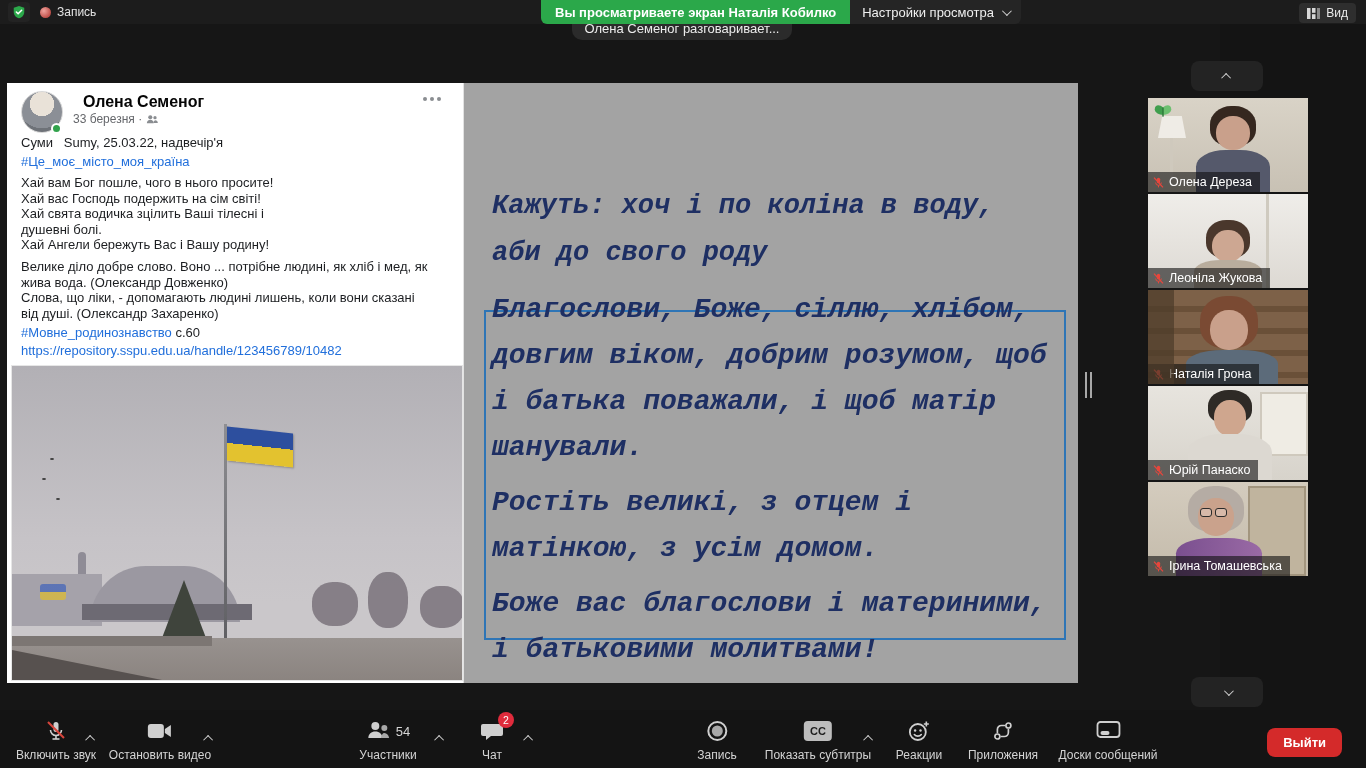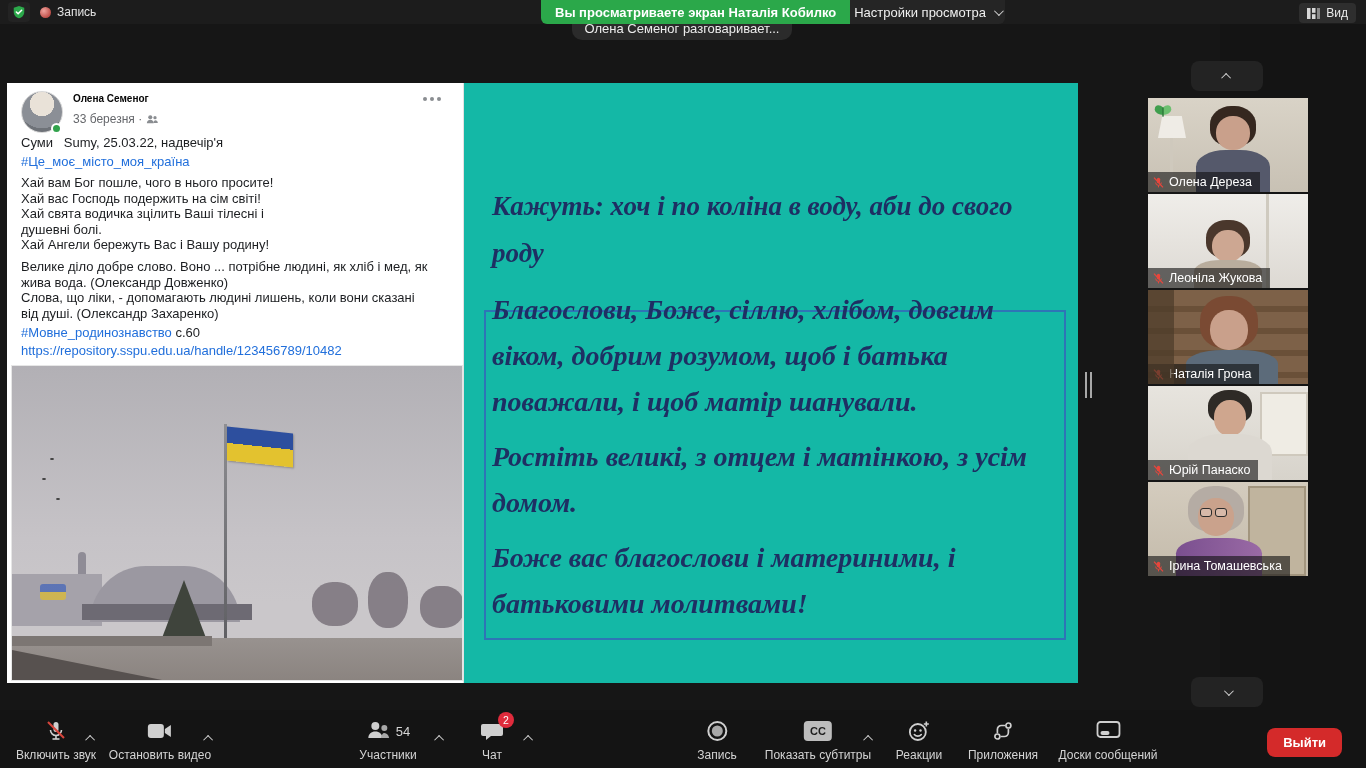--- a/index.html
+++ b/index.html
@@ -9,35 +9,35 @@
 
   
   .topbar { position:absolute; top:0; left:0; width:1366px; height:24px; background:#1c1c1c; z-index:5; }
   .topbar-left { position:absolute; left:8px; top:2px; display:flex; align-items:center; gap:10px; }
   .shield { width:22px; height:20px; display:flex; align-items:center; justify-content:center; background:#232323; border-radius:4px; }
   .rec { display:flex; align-items:center; gap:6px; color:#e4e4e4; font-size:12px; }
   .rec-dot { width:11px; height:11px; border-radius:50%; background:radial-gradient(circle at 35% 35%, #f0a49e, #c0504a 70%); }
   .speaking-toast { position:absolute; left:572px; top:0; width:220px; height:40px; background:#2b2b2b; border-radius:0 0 10px 10px; display:flex; align-items:flex-end; justify-content:center; padding-bottom:4px; color:#ececec; font-size:13px; z-index:4; white-space:nowrap; overflow:hidden; }
   .banner-wrap { position:absolute; left:541px; top:0; height:24px; display:flex; z-index:6; }
   .green-banner { background:#2ba84a; color:#ffffff; font-size:13px; font-weight:bold; padding:0 14px; height:24px; display:flex; align-items:center; border-radius:0 0 0 6px; white-space:nowrap; }
-  .view-settings { background:#252525; color:#f0f0f0; font-size:13px; height:24px; display:flex; align-items:center; gap:8px; padding:0 4px; border:none; border-radius:0 0 6px 0; cursor:pointer; white-space:nowrap; }
+  .view-settings { background:#252525; color:#f0f0f0; font-size:13px; height:24px; display:flex; align-items:center; gap:8px; padding:0 12px; border:none; border-radius:0 0 6px 0; cursor:pointer; white-space:nowrap; }
   .view-btn { position:absolute; right:10px; top:3px; height:20px; background:#2e2e2e; border:none; border-radius:4px; color:#eaeaea; font-size:12px; display:flex; align-items:center; gap:6px; padding:0 8px; cursor:pointer; z-index:6; }
   .chev { width:7px; height:7px; border-right:1.5px solid #cfcfcf; border-bottom:1.5px solid #cfcfcf; display:inline-block; }
   .chev.down { transform:rotate(45deg) translateY(-2px); }
   .chev.up { transform:rotate(-135deg) translateY(-2px); }
 
   
   .share { position:absolute; left:7px; top:83px; width:1071px; height:600px; background:#ffffff; }
   .share-divider { position:absolute; left:456px; top:0; width:1px; height:600px; background:#e2e2e2; }
 
   
   .post { position:absolute; left:0; top:0; width:456px; height:600px; color:#1c1e21; }
   .avatar { position:absolute; left:14px; top:8px; width:42px; height:42px; border-radius:50%; background:radial-gradient(circle at 50% 30%, #e9e2d8 0 35%, #8b8f96 36% 70%, #6e7278 71%); border:1px solid #d8d8d8; }
   .presence-dot { position:absolute; left:44px; top:40px; width:11px; height:11px; border-radius:50%; background:#31a24c; border:2px solid #fff; }
-  .post-author { position:absolute; left:66px; top:10px; font-size:10px; font-weight:bold; color:#050505; }
+  .post-author { position:absolute; left:76px; top:10px; font-size:16px; font-weight:bold; color:#050505; }
   .post-date { position:absolute; left:66px; top:29px; font-size:12px; color:#65676b; display:flex; align-items:center; gap:4px; }
   .post-more { position:absolute; right:22px; top:14px; display:flex; gap:3px; cursor:pointer; }
   .post-more i { width:4px; height:4px; border-radius:50%; background:#8a8d91; }
   .post-loc { position:absolute; left:14px; top:52px; font-size:13px; white-space:pre; }
   .post-tag1 { position:absolute; left:14px; top:71px; font-size:13px; color:#216fdb; }
   .post-body { position:absolute; left:14px; top:92px; font-size:13px; line-height:15.5px; white-space:pre-line; color:#1c1e21; }
   .post-quote { position:absolute; left:14px; top:176px; font-size:13px; line-height:15.5px; white-space:pre-line; color:#1c1e21; }
   .post-tag2 { position:absolute; left:14px; top:242px; font-size:13px; }
   .post-tag2 .tag { color:#216fdb; }
   .post-url { position:absolute; left:14px; top:260px; font-size:13px; color:#216fdb; }
@@ -52,21 +52,21 @@
   .spire { position:absolute; left:66px; top:186px; width:8px; height:26px; background:#8f8c96; border-radius:4px 4px 0 0; }
   .tree-ever { position:absolute; left:150px; top:214px; width:0; height:0; border-left:22px solid transparent; border-right:22px solid transparent; border-bottom:58px solid #3f443c; }
   .pole { position:absolute; left:212px; top:58px; width:3px; height:226px; background:linear-gradient(180deg,#8e8e92,#5d5d61); }
   .flag { position:absolute; left:215px; top:64px; width:66px; height:34px; transform:skewY(6deg); background:linear-gradient(180deg,#2d4f9e 48%,#e3c22f 48%); box-shadow:1px 1px 2px rgba(0,0,0,.25); }
   .tree-bare { position:absolute; background:#6f6770; border-radius:45%; opacity:.75; }
   .ground { position:absolute; left:0; bottom:0; width:452px; height:42px; background:linear-gradient(180deg,#98928f,#8b8480); }
   .ground-dark { position:absolute; left:0; bottom:0; width:150px; height:30px; background:#57514f; clip-path:polygon(0 100%,100% 100%,0 0); }
   .plaza-step { position:absolute; left:0; bottom:34px; width:200px; height:10px; background:#7c7673; }
 
   
-  .slide { position:absolute; left:457px; top:0; width:614px; height:600px; background:#14b8a6; font-family:Liberation Serif, serif; font-style:italic; font-weight:bold; }
+  .slide { position:absolute; left:457px; top:0; width:614px; height:600px; background:#a3a3a3; font-family:Liberation Mono, monospace; font-style:italic; font-weight:bold; }
   .slide-intro { position:absolute; left:28px; top:100px; width:552px; font-size:27px; line-height:47px; }
   .slide-box { position:absolute; left:20px; top:227px; width:582px; height:330px; border:2px solid #2e75b6; }
   .slide-blessing { position:absolute; left:28px; top:204px; width:566px; font-size:28px; line-height:46px; }
   .slide-blessing p { margin:0 0 9px 0; }
 
   
   .drag-handle { position:absolute; left:1085px; top:372px; width:9px; height:26px; display:flex; gap:3px; cursor:ew-resize; }
   .drag-handle i { width:2px; height:26px; background:#a8a8a8; }
 
   

